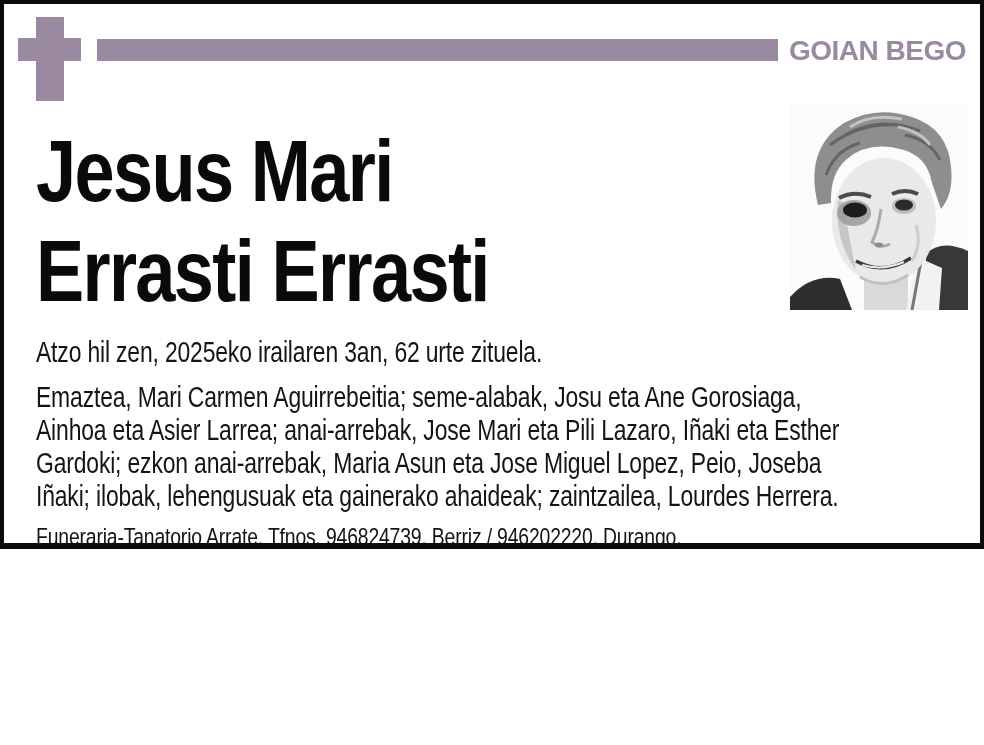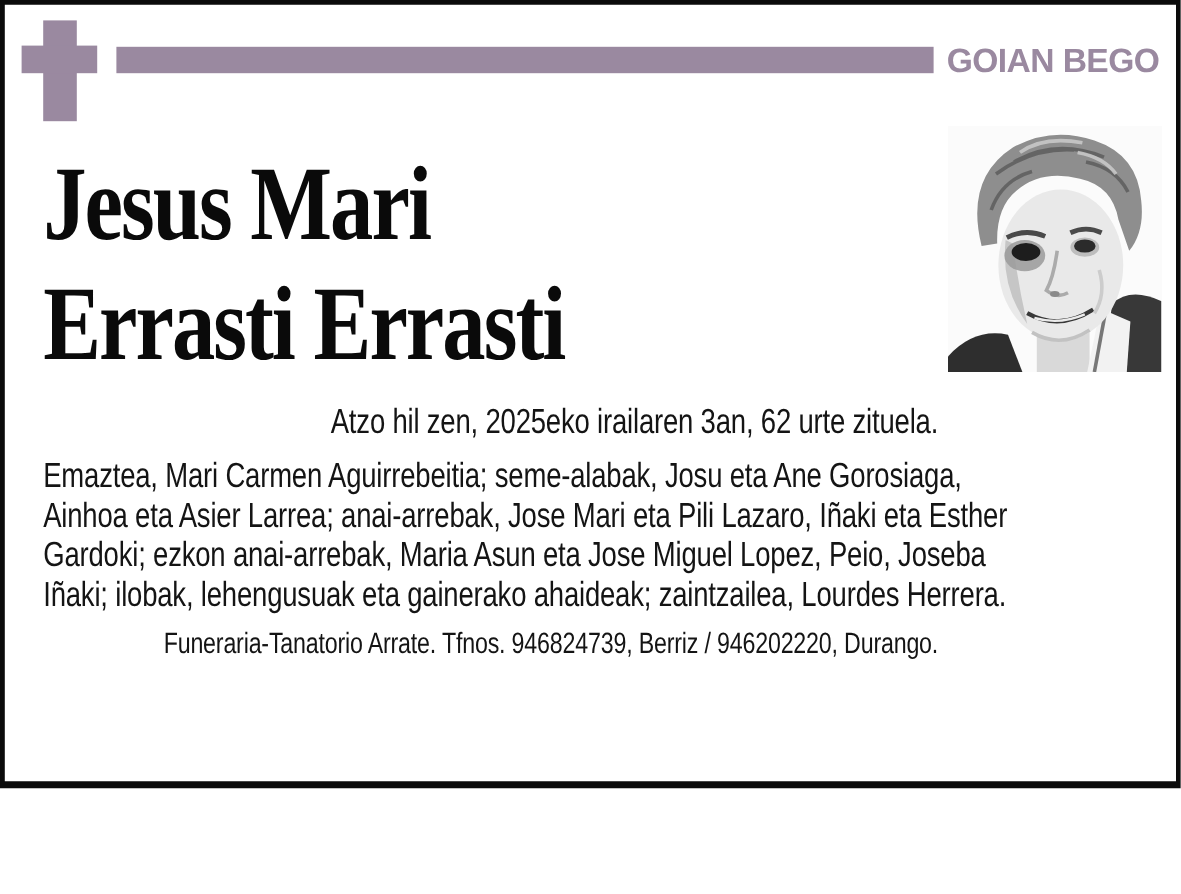--- a/index.html
+++ b/index.html
@@ -1,49 +1,49 @@
 <!DOCTYPE html>
 <html style="--accent: #9a89a0;"><head>
 <meta charset="utf-8">
 <style>
   html,body{margin:0;padding:0;background:#ffffff;}
   .page{
     position:relative;
-    width:984px;height:657px;
+    width:984px;height:549px;
     box-sizing:border-box;
     border:4px solid #0b0b0b;
     border-bottom-width:6px;
     background:#ffffff;
     font-family:"Liberation Sans", sans-serif;
     color:#141414;
     overflow:hidden;
   }
   
   .cross-v{position:absolute;left:32px;top:13px;width:28px;height:84px;background:var(--accent,#9a89a0);}
   .cross-h{position:absolute;left:14px;top:34px;width:63px;height:23px;background:var(--accent,#9a89a0);}
   .header-rule{position:absolute;left:93px;top:35px;width:681px;height:22px;background:var(--accent,#9a89a0);}
   .motto{
     position:absolute;top:33px;right:14px;
     font-size:28px;line-height:28px;font-weight:bold;
     letter-spacing:-0.5px;color:var(--accent,#9a89a0);
     white-space:nowrap;
   }
   
-  .name{position:absolute;left:32px;top:117px;font-weight:bold;color:#0a0a0a;font-family:Liberation Serif, serif;}
+  .name{position:absolute;left:32px;top:117px;font-weight:bold;color:#0a0a0a;}
   .name .nline{
     display:block;font-size:88px;line-height:100px;
     letter-spacing:-2px;white-space:nowrap;
     transform:scaleX(0.82);transform-origin:0 50%;
   }
   
   .photo{position:absolute;top:101px;right:12px;width:178px;height:205px;overflow:hidden;background:#fafafa;}
   .photo svg{display:block;width:100%;height:100%;}
   
   .bodytext{position:absolute;left:32px;top:332px;width:944px;}
-  .para{margin:0 0 12px 0;text-align:right;}
+  .para{margin:0 0 12px 0;}
   .line{
     font-size:29px;line-height:33px;letter-spacing:-0.2px;
     white-space:nowrap;transform:scaleX(0.79);transform-origin:0 50%;
   }
   .para.bold .line{font-weight:bold;}
   .footer-para{margin-top:-2px;}
   .footer-para .line{font-size:24.5px;line-height:27px;font-weight:normal;}
 </style>
 </head>
 <body>

